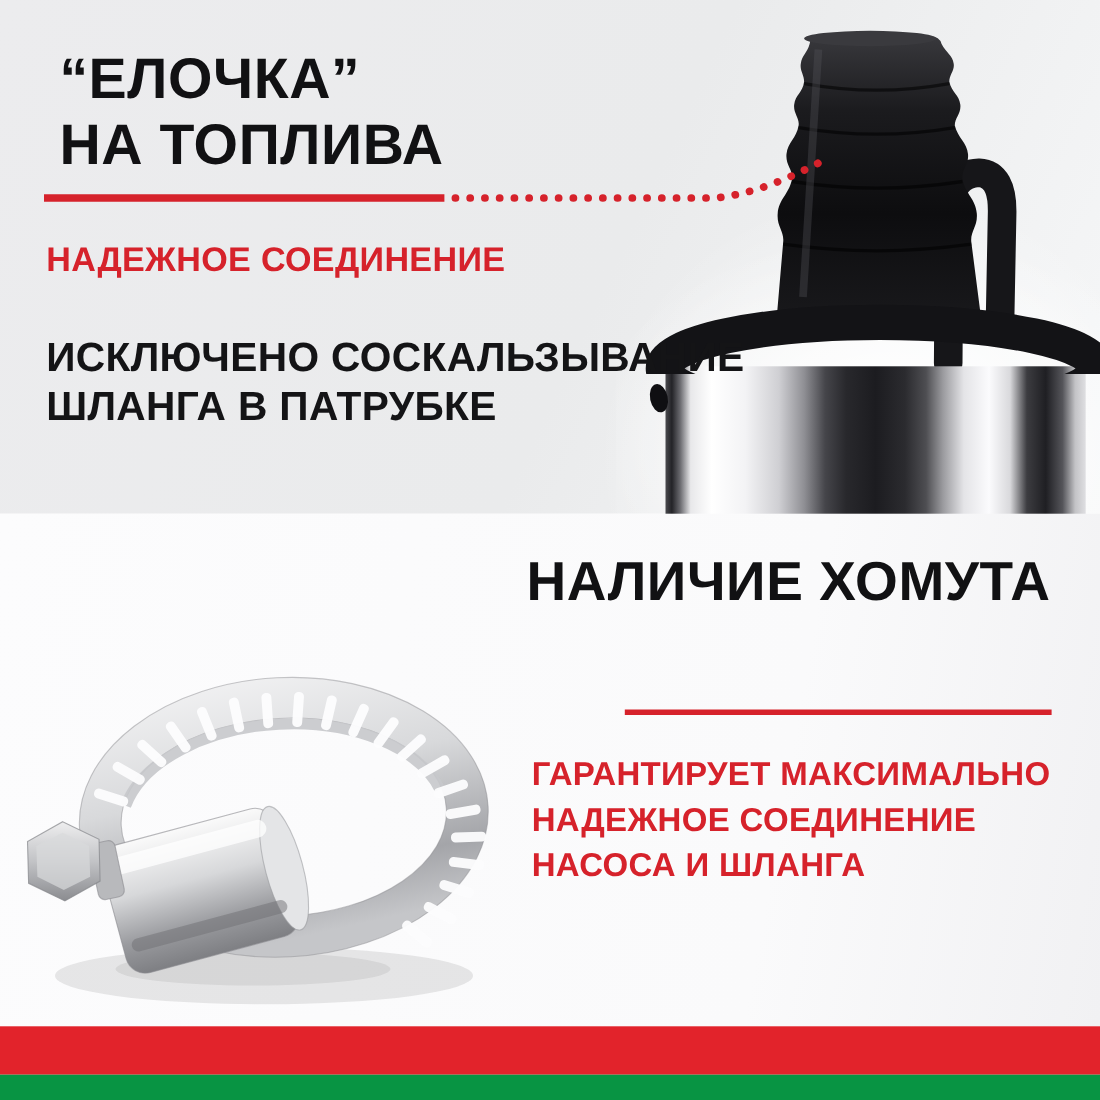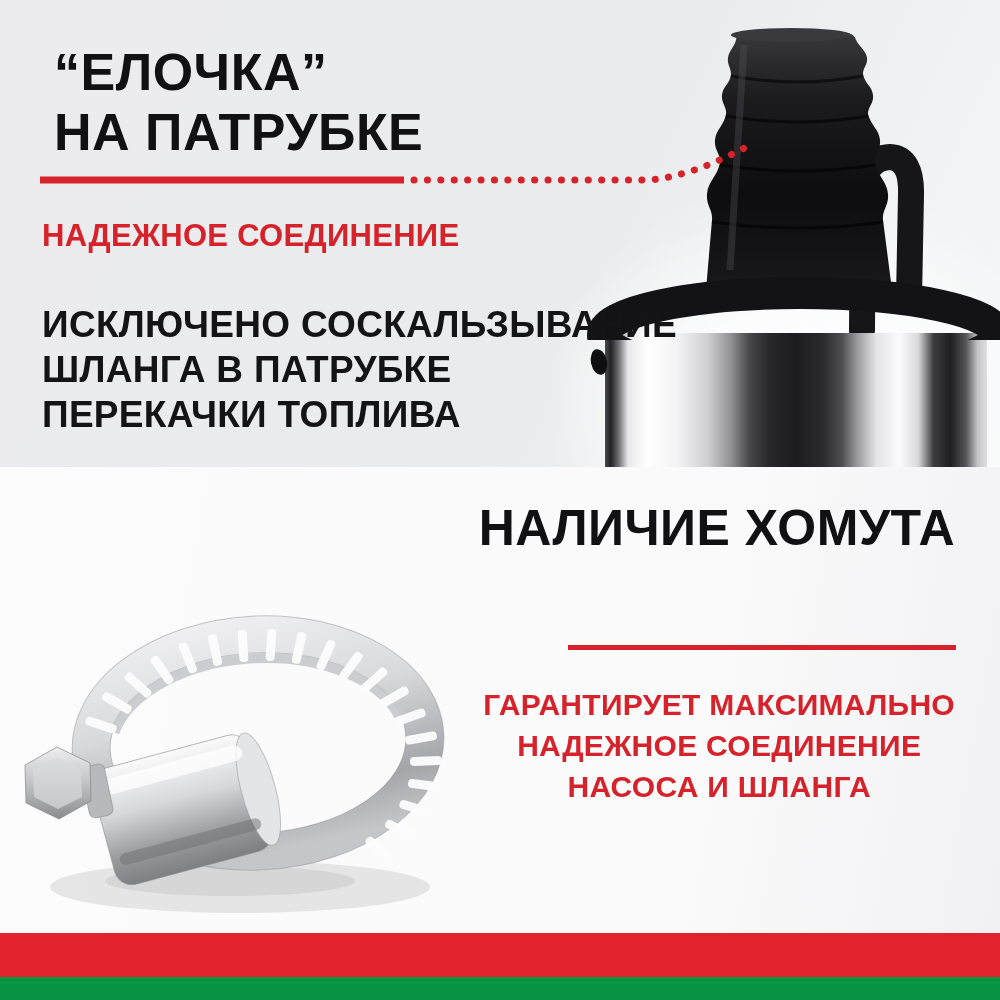--- a/index.html
+++ b/index.html
@@ -36,21 +36,21 @@
   }
   .bottom-title{
     position:absolute;right:45px;top:31px;text-align:left;
     font-size:50px;line-height:60px;letter-spacing:.5px;color:#111113;
   }
   .bottom-divider{
     position:absolute;right:44px;top:178px;width:388px;height:5px;
     background:#d6222b;
   }
   .bottom-highlight{
-    position:absolute;right:45px;top:217px;text-align:center;
+    position:absolute;right:45px;top:217px;text-align:left;
     font-size:30px;line-height:41px;letter-spacing:.3px;color:#d6222b;
   }
   
   .pump-photo{position:absolute;right:0;top:0;}
   .clamp-photo{position:absolute;left:5px;top:575px;}
   .leader-svg{position:absolute;left:0;top:0;pointer-events:none;}
   
   .footer-red{position:absolute;left:0;top:933px;width:1000px;height:44px;background:#e2232b;}
   .footer-green{position:absolute;left:0;top:977px;width:1000px;height:23px;background:#089443;}
 </style>
@@ -129,31 +129,30 @@
 
       <rect x="45" y="333" width="382" height="137" fill="url(#chromeG)"></rect>
 
       <ellipse cx="240" cy="335" rx="197" ry="42" fill="none" stroke="#131316" stroke-width="32" clip-path="url(#rimClip)"></ellipse>
 
       <ellipse cx="39" cy="362" rx="8" ry="13" fill="#0f0f12" transform="rotate(-12 39 362)"></ellipse>
     </svg>
 
     <h1 class="top-title" style="margin:12px">
       <div>“ЕЛОЧКА”</div>
-      <div>НА ПАТРУБКЕ</div>
+      <div>НА ТОПЛИВА</div>
     </h1>
 
     <div class="top-highlight">
       <div>НАДЕЖНОЕ СОЕДИНЕНИЕ</div>
     </div>
 
     <div class="top-body">
       <div>ИСКЛЮЧЕНО СОСКАЛЬЗЫВАНИЕ</div>
       <div>ШЛАНГА В ПАТРУБКЕ</div>
-      <div>ПЕРЕКАЧКИ ТОПЛИВА</div>
     </div>
   </section>
 
   <svg class="leader-svg" width="1000" height="1000" viewBox="0 0 1000 1000">
     <line x1="40" y1="180" x2="404" y2="180" stroke="#d6222b" stroke-width="7"></line>
     <path d="M414 180 L650 180 C688 176 722 160 752 144" fill="none" stroke="#d6222b" stroke-width="7" stroke-linecap="round" stroke-dasharray="0.1 13.3"></path>
   </svg>
 
   <section class="bottom-section">
 

